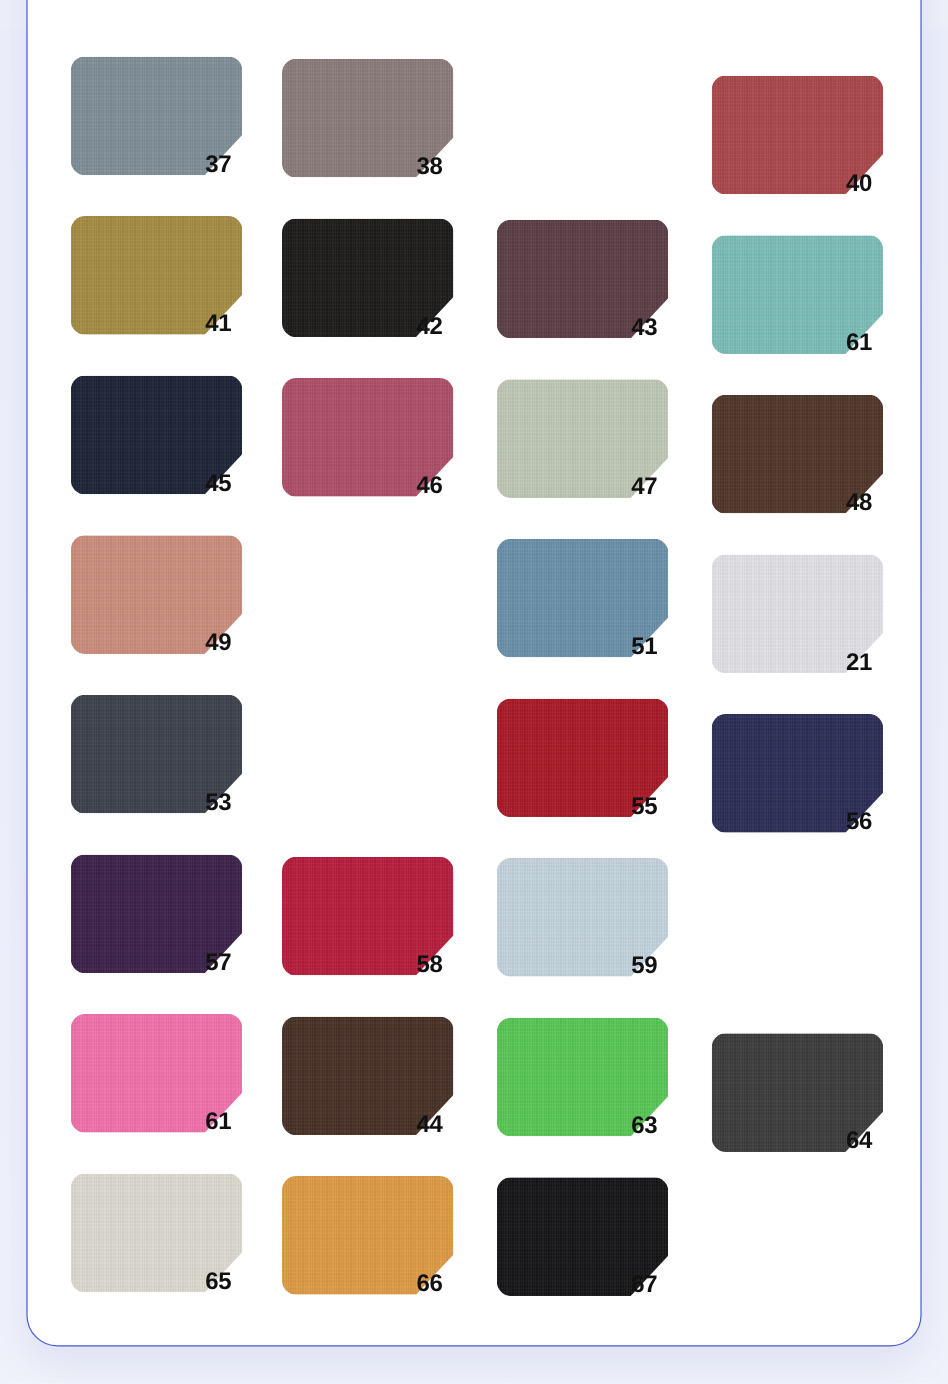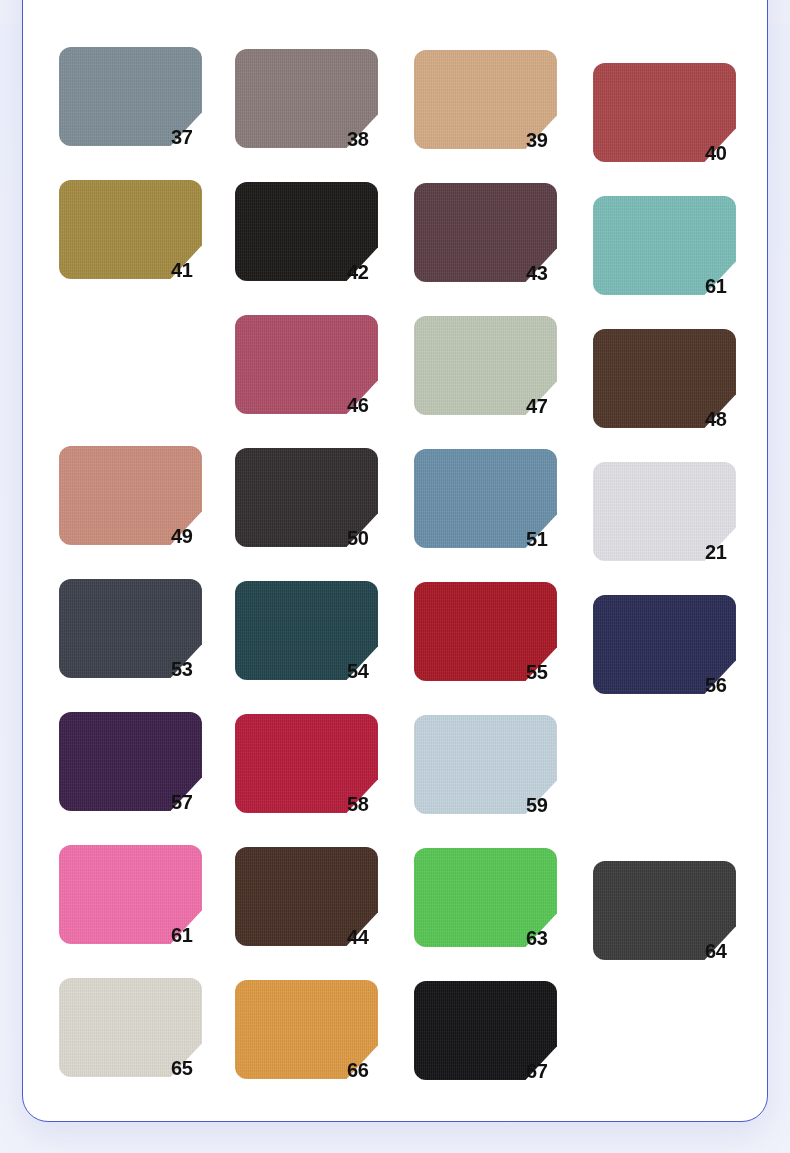--- a/index.html
+++ b/index.html
@@ -114,24 +114,20 @@
     <div id="swatch-grid">
         <div class="swatch-row">
           <div class="swatch-cell col-0">
             <div class="swatch-chip" style="background-color: rgb(126, 142, 151);"></div>
             <div class="swatch-number">37</div>
           </div>
           <div class="swatch-cell col-1">
             <div class="swatch-chip" style="background-color: rgb(138, 123, 121);"></div>
             <div class="swatch-number">38</div>
           </div>
-          <div class="swatch-cell col-2">
-            <div class="swatch-chip" style="background-color: rgb(212, 171, 134);"></div>
-            <div class="swatch-number">39</div>
-          </div>
           <div class="swatch-cell col-3">
             <div class="swatch-chip" style="background-color: rgb(169, 71, 74);"></div>
             <div class="swatch-number">40</div>
           </div>
         </div>
         <div class="swatch-row">
           <div class="swatch-cell col-0">
             <div class="swatch-chip" style="background-color: rgb(164, 139, 67);"></div>
             <div class="swatch-number">41</div>
           </div>
@@ -142,60 +138,56 @@
           <div class="swatch-cell col-2">
             <div class="swatch-chip" style="background-color: rgb(92, 62, 70);"></div>
             <div class="swatch-number">43</div>
           </div>
           <div class="swatch-cell col-3">
             <div class="swatch-chip" style="background-color: rgb(123, 189, 184);"></div>
             <div class="swatch-number">61</div>
           </div>
         </div>
         <div class="swatch-row">
+          <div class="swatch-cell col-0">
+            <div class="swatch-chip" style="background-color: rgb(28, 36, 54);"></div>
+            <div class="swatch-number">45</div>
+          </div>
           <div class="swatch-cell col-1">
             <div class="swatch-chip" style="background-color: rgb(173, 79, 104);"></div>
             <div class="swatch-number">46</div>
           </div>
           <div class="swatch-cell col-2">
             <div class="swatch-chip" style="background-color: rgb(191, 200, 182);"></div>
             <div class="swatch-number">47</div>
           </div>
           <div class="swatch-cell col-3">
             <div class="swatch-chip" style="background-color: rgb(80, 54, 42);"></div>
             <div class="swatch-number">48</div>
           </div>
         </div>
         <div class="swatch-row">
           <div class="swatch-cell col-0">
             <div class="swatch-chip" style="background-color: rgb(203, 141, 124);"></div>
             <div class="swatch-number">49</div>
           </div>
-          <div class="swatch-cell col-1">
-            <div class="swatch-chip" style="background-color: rgb(51, 47, 49);"></div>
-            <div class="swatch-number">50</div>
-          </div>
           <div class="swatch-cell col-2">
             <div class="swatch-chip" style="background-color: rgb(107, 144, 170);"></div>
             <div class="swatch-number">51</div>
           </div>
           <div class="swatch-cell col-3">
             <div class="swatch-chip" style="background-color: rgb(224, 224, 230);"></div>
             <div class="swatch-number">21</div>
           </div>
         </div>
         <div class="swatch-row">
           <div class="swatch-cell col-0">
             <div class="swatch-chip" style="background-color: rgb(61, 65, 76);"></div>
             <div class="swatch-number">53</div>
           </div>
-          <div class="swatch-cell col-1">
-            <div class="swatch-chip" style="background-color: rgb(35, 69, 76);"></div>
-            <div class="swatch-number">54</div>
-          </div>
           <div class="swatch-cell col-2">
             <div class="swatch-chip" style="background-color: rgb(168, 26, 39);"></div>
             <div class="swatch-number">55</div>
           </div>
           <div class="swatch-cell col-3">
             <div class="swatch-chip" style="background-color: rgb(44, 45, 86);"></div>
             <div class="swatch-number">56</div>
           </div>
         </div>
         <div class="swatch-row">

